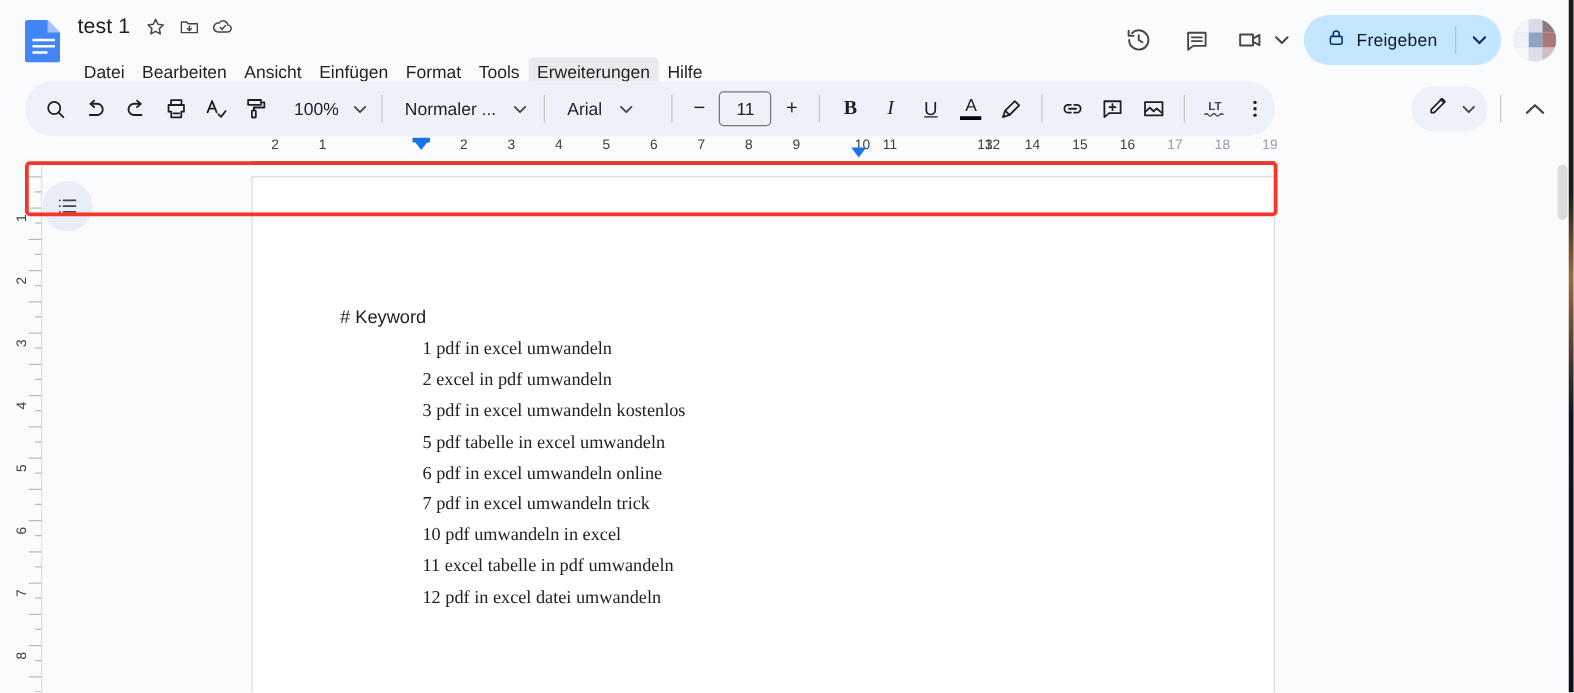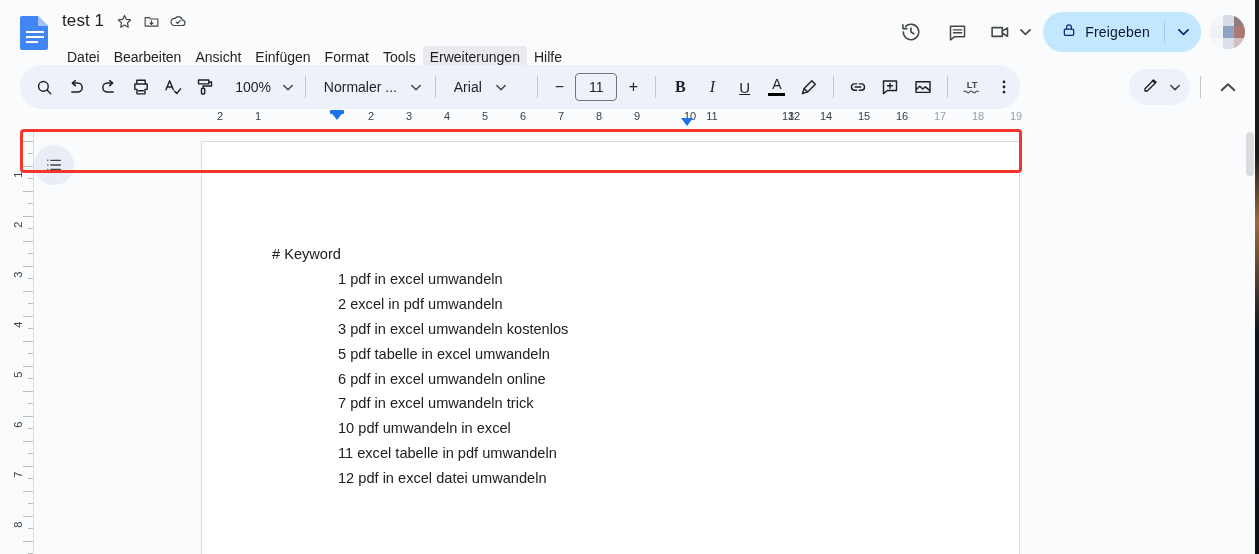--- a/index.html
+++ b/index.html
@@ -183,21 +183,21 @@
   }
   .page {
     position: absolute; left: 167px; top: 11px; width: 819px; height: 1000px;
     background: #ffffff; border: 1px solid #dadce0; border-bottom: none;
   }
   .doc-body { position: absolute; left: 70px; top: 100px; right: 70px; }
   .doc-line {
     font-size: 14.6px; color: #202124; line-height: 24.9px;
     white-space: pre; letter-spacing: 0;
   }
-  .doc-line.indented { padding-left: 66px; }
+  .doc-line.indented { padding-left: 66px; font-family: Liberation Serif, serif; }
 
   .outline-btn {
     position: absolute; left: 0px; top: 15px; width: 40px; height: 40px;
     border-radius: 50%; background: #e9eef6;
     display: flex; align-items: center; justify-content: center; color: #444746;
   }
 
   
   .vscroll {
     position: absolute; right: 3px; top: 130px; width: 12px; height: 424px;

